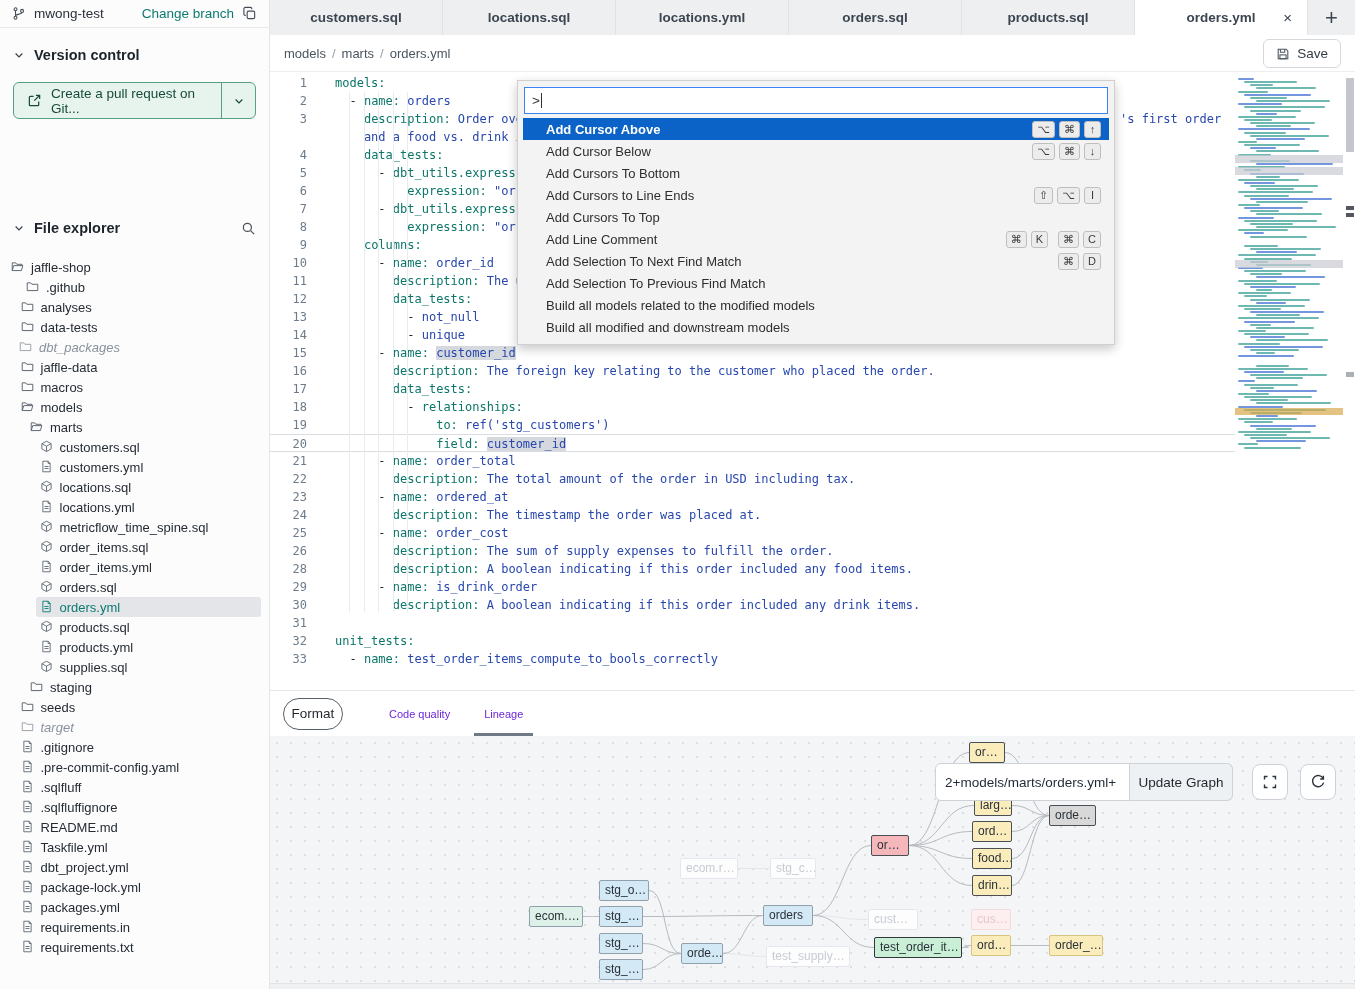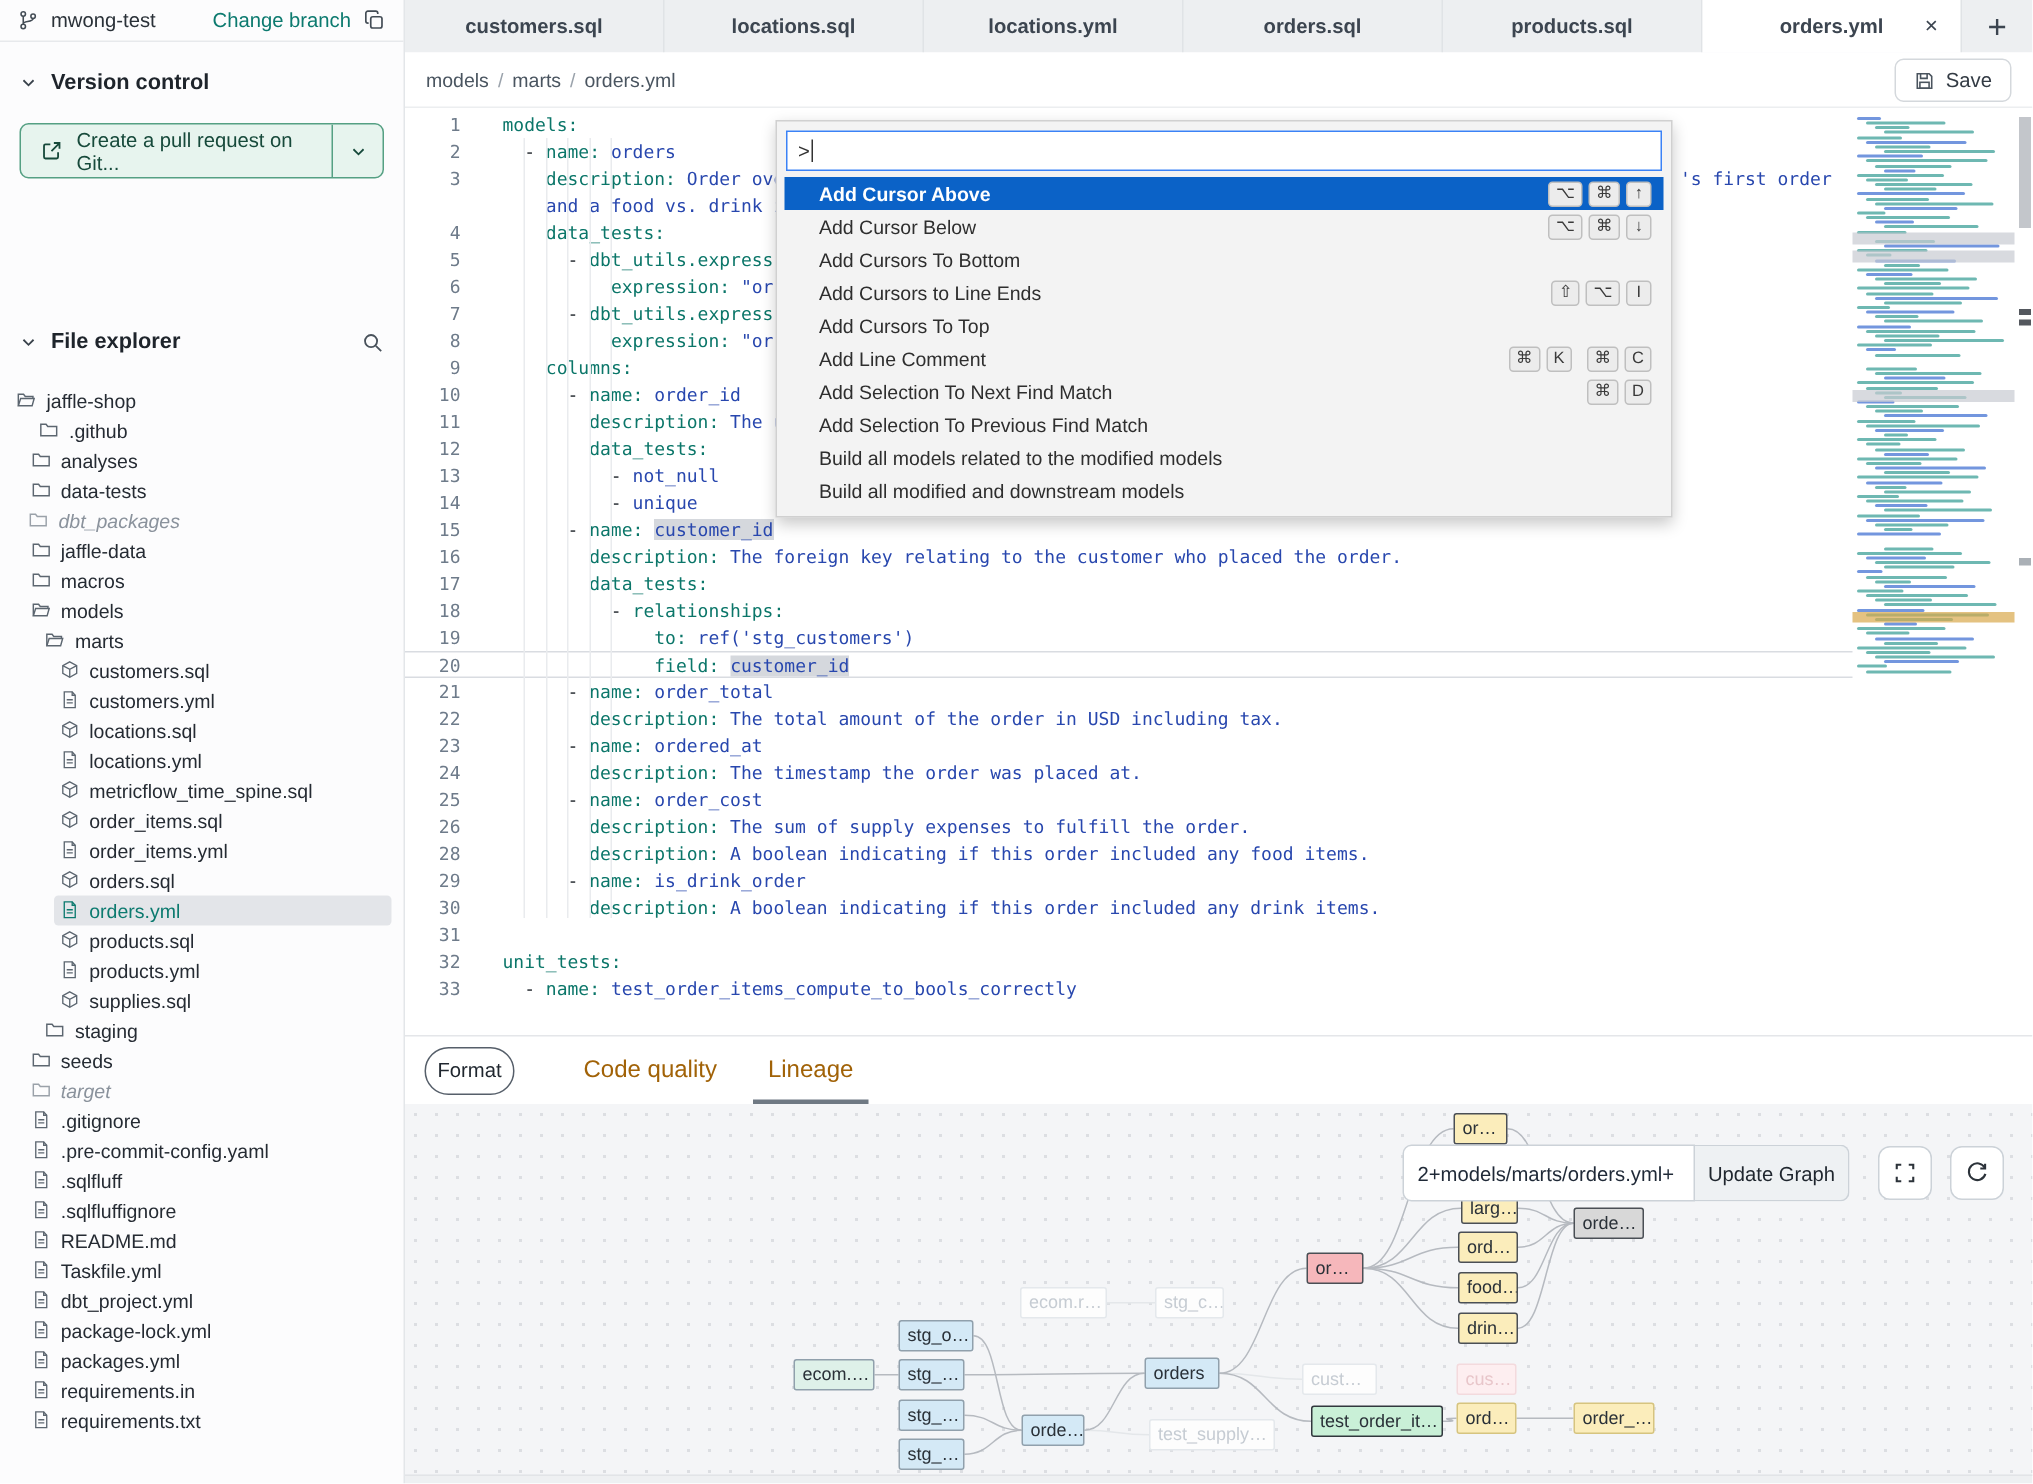--- a/index.html
+++ b/index.html
@@ -100,21 +100,21 @@
            background:#ececec; border:1px solid #bfbfbf; border-radius:3px;
            font-size:11px; font-weight:400; color:#3a3a3a; }
 
   
   #panel { position:absolute; left:0; top:690px; width:1085px; height:299px;
            background:#fff; border-top:1px solid #e4e6e9; }
   #ptoolbar { height:45px; display:flex; align-items:center; padding-left:13px; }
   #format-btn { height:32px; width:60px; border:1px solid #565f6a; border-radius:16px;
                 background:#fff; font-size:13.5px; color:#1f262e; cursor:pointer;
                 font-family:"Liberation Sans", sans-serif; }
-  .ptab { font-size:16px; color:#a16207; position:relative; height:45px;
+  .ptab { font-size:11px; color:#6d28d9; position:relative; height:45px;
           display:flex; align-items:center; padding:0 10px; cursor:pointer; }
   #ptab-codequality { margin-left:36px; }
   #ptab-lineage { margin-left:14px; }
   .ptab.active::after { content:""; position:absolute; left:0; right:0; bottom:0;
                         height:3px; background:#6f7983; }
   #lcanvas { position:absolute; left:0; top:45px; width:1085px; height:248px;
              background:#f4f5f7;
              background-image:radial-gradient(circle, #dcdee2 1px, transparent 1px);
              background-size:14px 14px; overflow:hidden; }
   #hstrip { position:absolute; left:0; bottom:0; width:1085px; height:6px;

